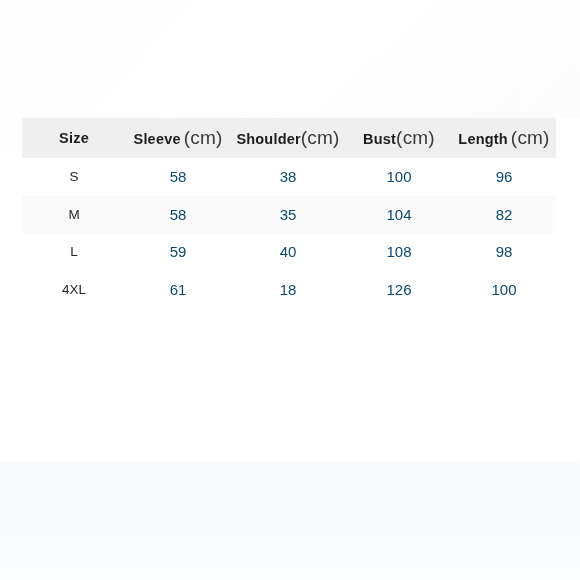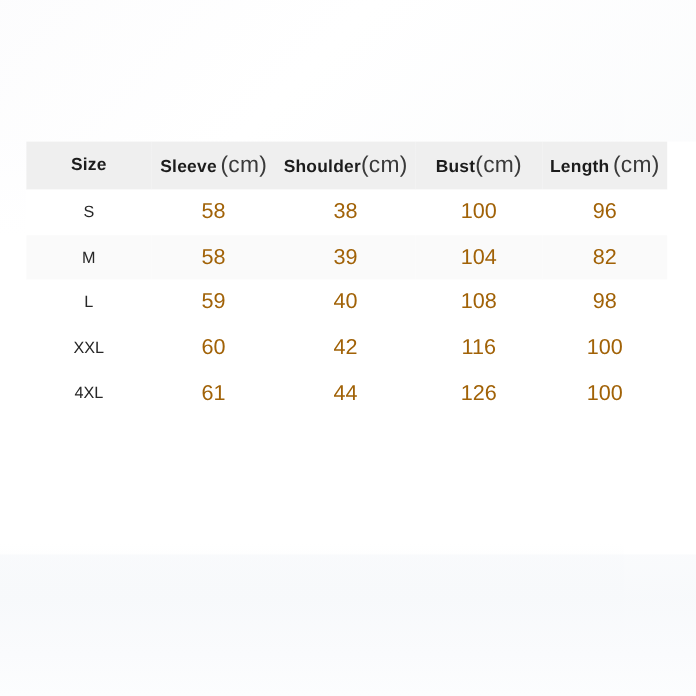--- a/index.html
+++ b/index.html
@@ -88,22 +88,22 @@
   }
   .unit {
     font-weight: normal;
     color: #3a3a3a;
     font-size: 19px;
   }
   .unit.spaced { margin-left: 3px; }
 
   table.size-table tbody td {
     height: 37.6px;
-    font-size: 18px;
-    color: #a16207;
+    font-size: 15px;
+    color: #0c4a6e;
     text-align: center;
     padding: 0;
     vertical-align: middle;
     background: #ffffff;
   }
   table.size-table tbody tr.odd td {
     background: #fafafa;
   }
   table.size-table tbody td.size-cell {
     font-size: 13.5px;
@@ -140,42 +140,35 @@
           <tr class="even">
             <td class="size-cell">S</td>
             <td>58</td>
             <td>38</td>
             <td>100</td>
             <td>96</td>
           </tr>
           <tr class="odd">
             <td class="size-cell">M</td>
             <td>58</td>
-            <td>39</td>
+            <td>35</td>
             <td>104</td>
             <td>82</td>
           </tr>
           <tr class="even">
             <td class="size-cell">L</td>
             <td>59</td>
             <td>40</td>
             <td>108</td>
             <td>98</td>
           </tr>
           <tr class="even">
-            <td class="size-cell">XXL</td>
-            <td>60</td>
-            <td>42</td>
-            <td>116</td>
-            <td>100</td>
-          </tr>
-          <tr class="even">
             <td class="size-cell">4XL</td>
             <td>61</td>
-            <td>44</td>
+            <td>18</td>
             <td>126</td>
             <td>100</td>
           </tr>
         </tbody>
     </table>
   </div>
 
 </div>
 
 </body></html>

